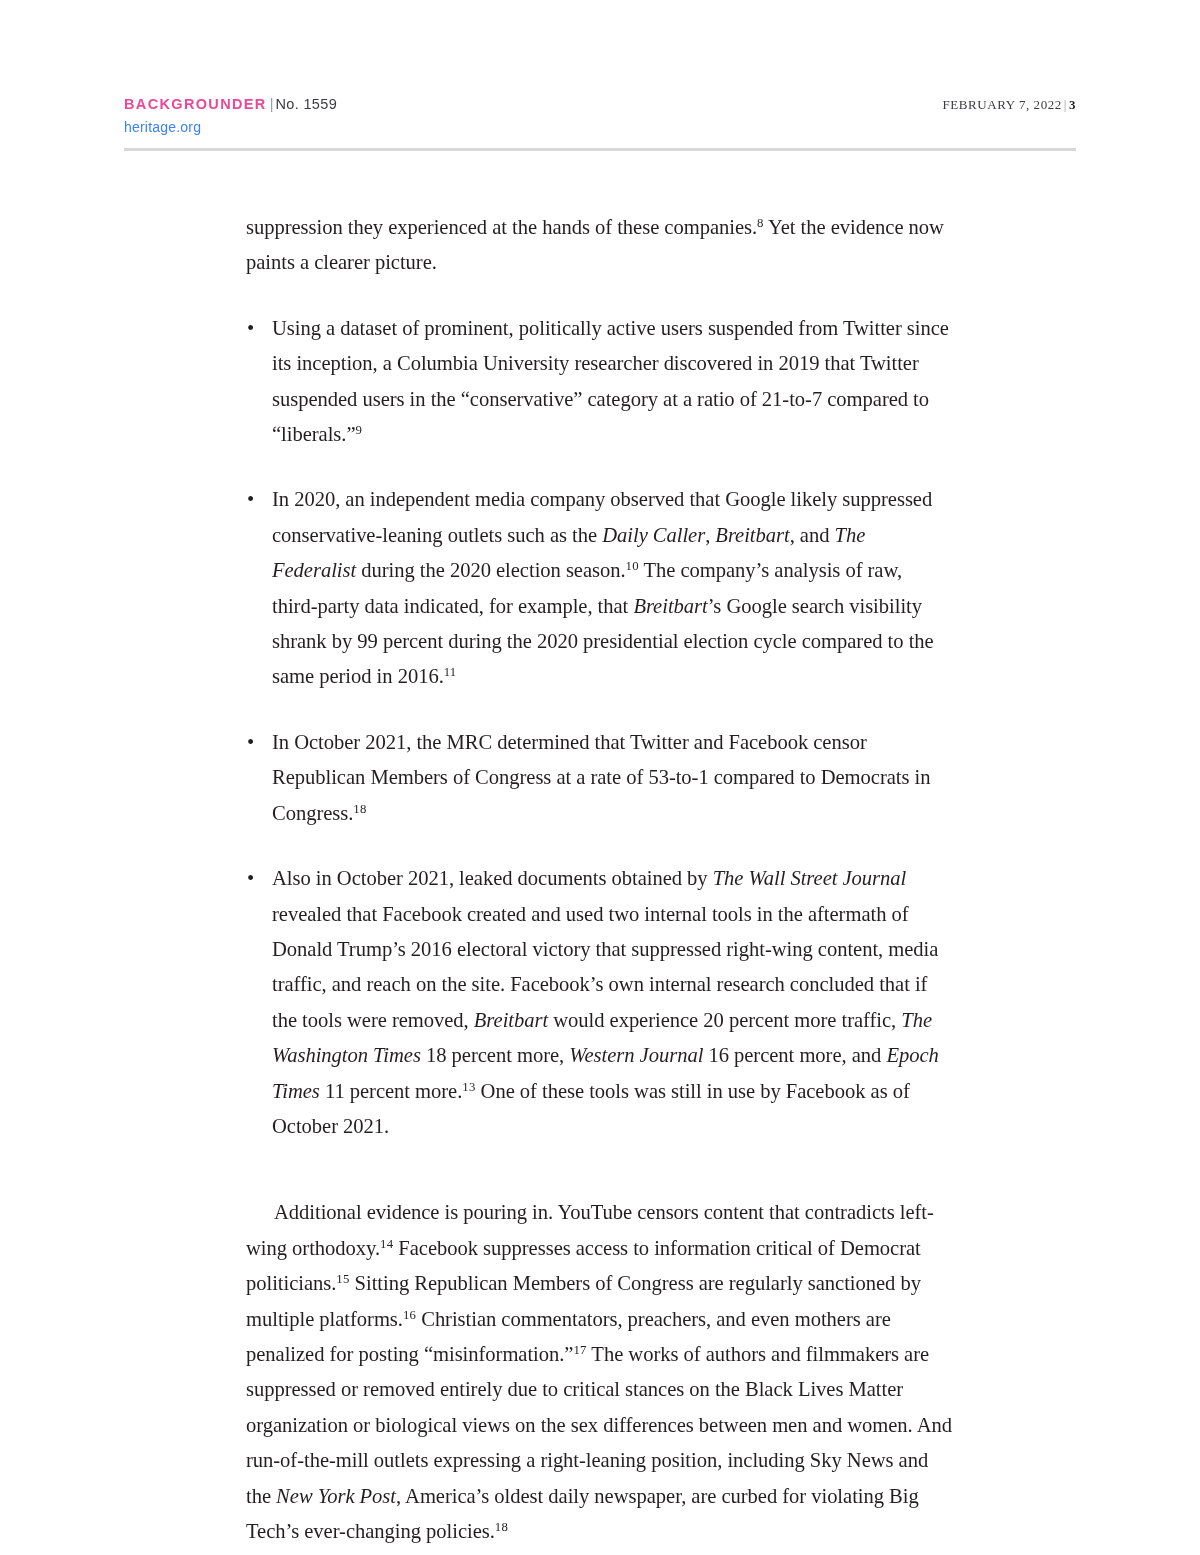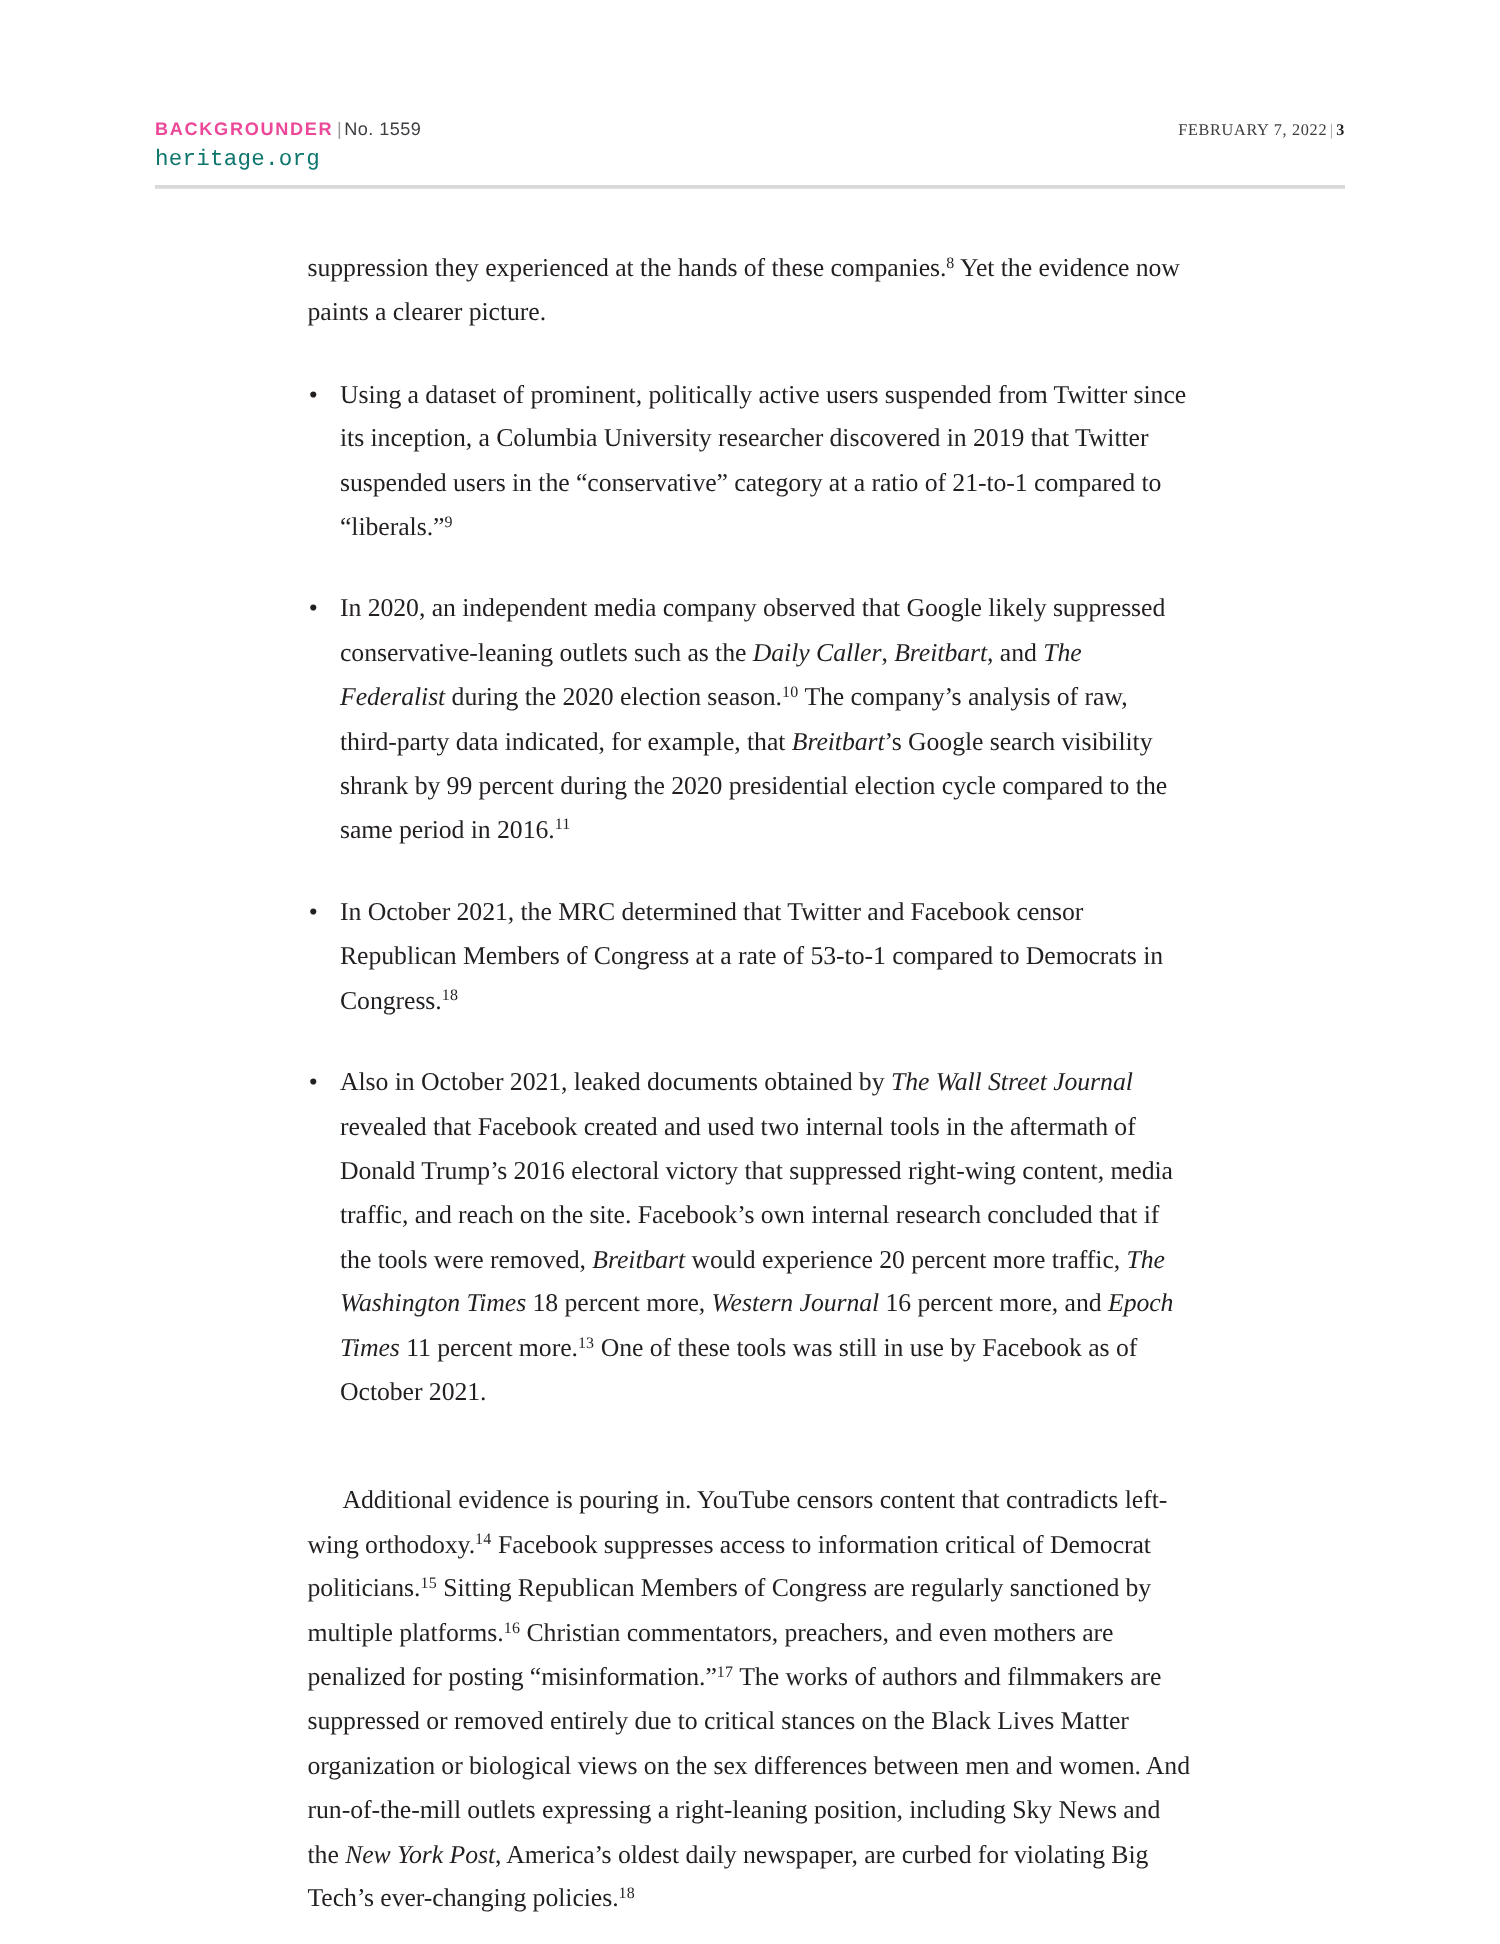--- a/index.html
+++ b/index.html
@@ -59,39 +59,39 @@
   .header-right .pagenum {
     font-weight: bold;
     color: #231f20;
   }
   .header-right .sep {
     color: #9a9aa0;
     padding: 0 2px;
   }
   .site {
     margin-top: 6px;
-    font-family: Liberation Mono, monospace;
-    font-size: 18px;
+    font-family: Liberation Sans, sans-serif;
+    font-size: 14px;
     letter-spacing: 0.2px;
-    color: #0f766e;
+    color: #3b82f6;
   }
   .header-rule {
     position: absolute;
     left: 124px;
     top: 148px;
     width: 952px;
     height: 3px;
     background: #d8d8d8;
   }
 
   
   .content {
     position: absolute;
     left: 246px;
-    top: 198px;
+    top: 210px;
     width: 706px;
   }
   .para {
     font-size: 20.6px;
     line-height: 35.4px;
     text-align: left;
     margin: 0;
     letter-spacing: -0.05px;
   }
   .para.lead {
@@ -158,21 +158,21 @@
   </div>
   <div class="site">heritage.org</div>
 </div>
 <div class="header-rule"></div>
 
 <div class="content">
 
   <p class="para lead"><span>suppression they experienced at the hands of these companies.</span><sup>8</sup><span> Yet the evidence now paints a clearer picture.</span></p>
 
   <ul class="bullets" id="bullet-list">
-      <li><span class="dot">•</span><span><span>Using a dataset of prominent, politically active users suspended from Twitter since its inception, a Columbia University researcher discovered in 2019 that Twitter suspended users in the “conservative” category at a ratio of 21-to-1 compared to “liberals.”</span><sup>9</sup></span></li>
+      <li><span class="dot">•</span><span><span>Using a dataset of prominent, politically active users suspended from Twitter since its inception, a Columbia University researcher discovered in 2019 that Twitter suspended users in the “conservative” category at a ratio of 21-to-7 compared to “liberals.”</span><sup>9</sup></span></li>
       <li><span class="dot">•</span><span><span>In 2020, an independent media company observed that Google likely suppressed conservative-leaning outlets such as the </span><i>Daily Caller</i><span>, </span><i>Breitbart</i><span>, and </span><i>The Federalist</i><span> during the 2020 election season.</span><sup>10</sup><span> The company’s analysis of raw, third-party data indicated, for example, that </span><i>Breitbart</i><span>’s Google search visibility shrank by 99 percent during the 2020 presidential election cycle compared to the same period in 2016.</span><sup>11</sup></span></li>
       <li><span class="dot">•</span><span><span>In October 2021, the MRC determined that Twitter and Facebook censor Republican Members of Congress at a rate of 53-to-1 compared to Democrats in Congress.</span><sup>18</sup></span></li>
       <li><span class="dot">•</span><span><span>Also in October 2021, leaked documents obtained by </span><i>The Wall Street Journal</i><span> revealed that Facebook created and used two internal tools in the aftermath of Donald Trump’s 2016 electoral victory that suppressed right-wing content, media traffic, and reach on the site. Facebook’s own internal research concluded that if the tools were removed, </span><i>Breitbart</i><span> would experience 20 percent more traffic, </span><i>The Washington Times</i><span> 18 percent more, </span><i>Western Journal</i><span> 16 percent more, and </span><i>Epoch Times</i><span> 11 percent more.</span><sup>13</sup><span> One of these tools was still in use by Facebook as of October 2021.</span></span></li>
     </ul>
 
   <div class="closing-block">
     <p class="para closing"><span class="indent"></span><span id="closing-text"><span>Additional evidence is pouring in. YouTube censors content that contradicts left-wing orthodoxy.</span><sup>14</sup><span> Facebook suppresses access to information critical of Democrat politicians.</span><sup>15</sup><span> Sitting Republican Members of Congress are regularly sanctioned by multiple platforms.</span><sup>16</sup><span> Christian commentators, preachers, and even mothers are penalized for posting “misinformation.”</span><sup>17</sup><span> The works of authors and filmmakers are suppressed or removed entirely due to critical stances on the Black Lives Matter organization or biological views on the sex differences between men and women. And run-of-the-mill outlets expressing a right-leaning position, including Sky News and the </span><i>New York Post</i><span>, America’s oldest daily newspaper, are curbed for violating Big Tech’s ever-changing policies.</span><sup>18</sup></span></p>
   </div>
 
 </div>

